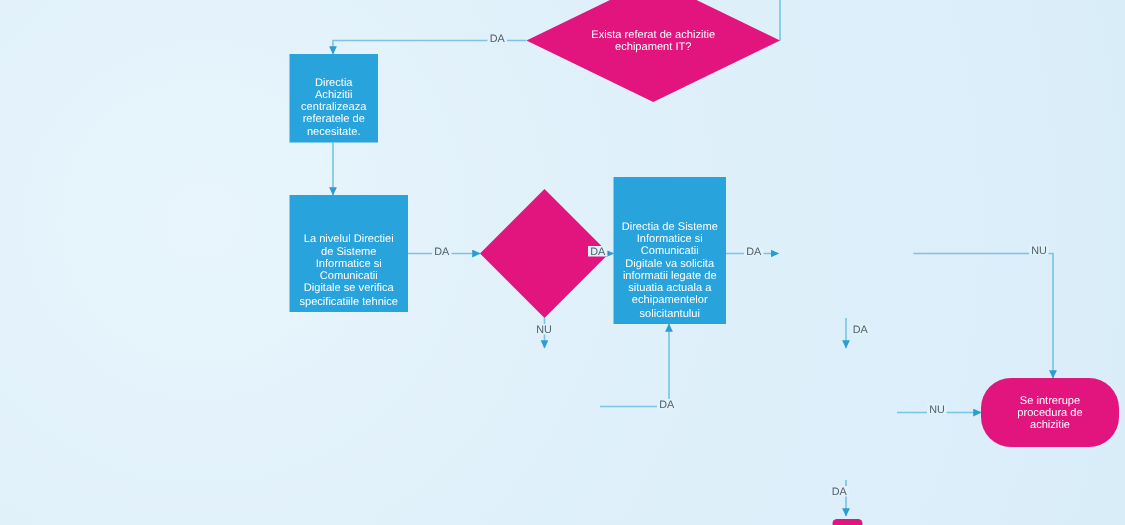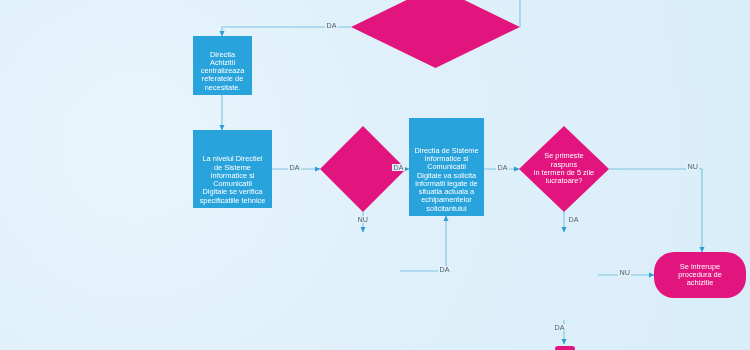--- a/index.html
+++ b/index.html
@@ -114,20 +114,22 @@
       <path d="M 598,275 L 654,275" marker-end="url(#arrow)"></path>
 
       <path d="M 564,320 L 564,344" marker-end="url(#arrow)"></path>
     </g>
 
     <rect x="555" y="346" width="20" height="6" rx="3" fill="#e2147e"></rect>
   </svg>
 
   <div class="node decision" style="left:351px; top:-14px; width:169px; height:82px;">
     <div class="dia-shape"></div>
+    <div class="dia-text">Exista referat de achizitie
+echipament IT?</div>
   </div>
 
   <div class="node process" style="left:193px; top:36px; width:59px; height:59px;">
     <span>Directia Achizitii
 centralizeaza
 referatele de
 necesitate.</span>
   </div>
 
   <div class="node process" style="left:193px; top:130px; width:79px; height:78px;">
@@ -147,27 +149,20 @@
     <span>Directia de Sisteme
 Informatice si
 Comunicatii
 Digitale va solicita
 informatii legate de
 situatia actuala a
 echipamentelor
 solicitantului</span>
   </div>
 
-  <div class="node decision" style="left:519px; top:126px; width:90px; height:86px;">
-    <div class="dia-shape"></div>
-    <div class="dia-text">Se primeste
-raspuns
-in termen de 5 zile
-lucratoare?</div>
-  </div>
 
 
 
   <div class="node terminal" style="left:654px; top:252px; width:92px; height:46px;">
     <span>Se intrerupe
 procedura de
 achizitie</span>
   </div>
 
   <div class="edge-label" style="left:325px; top:22px;">DA</div>

